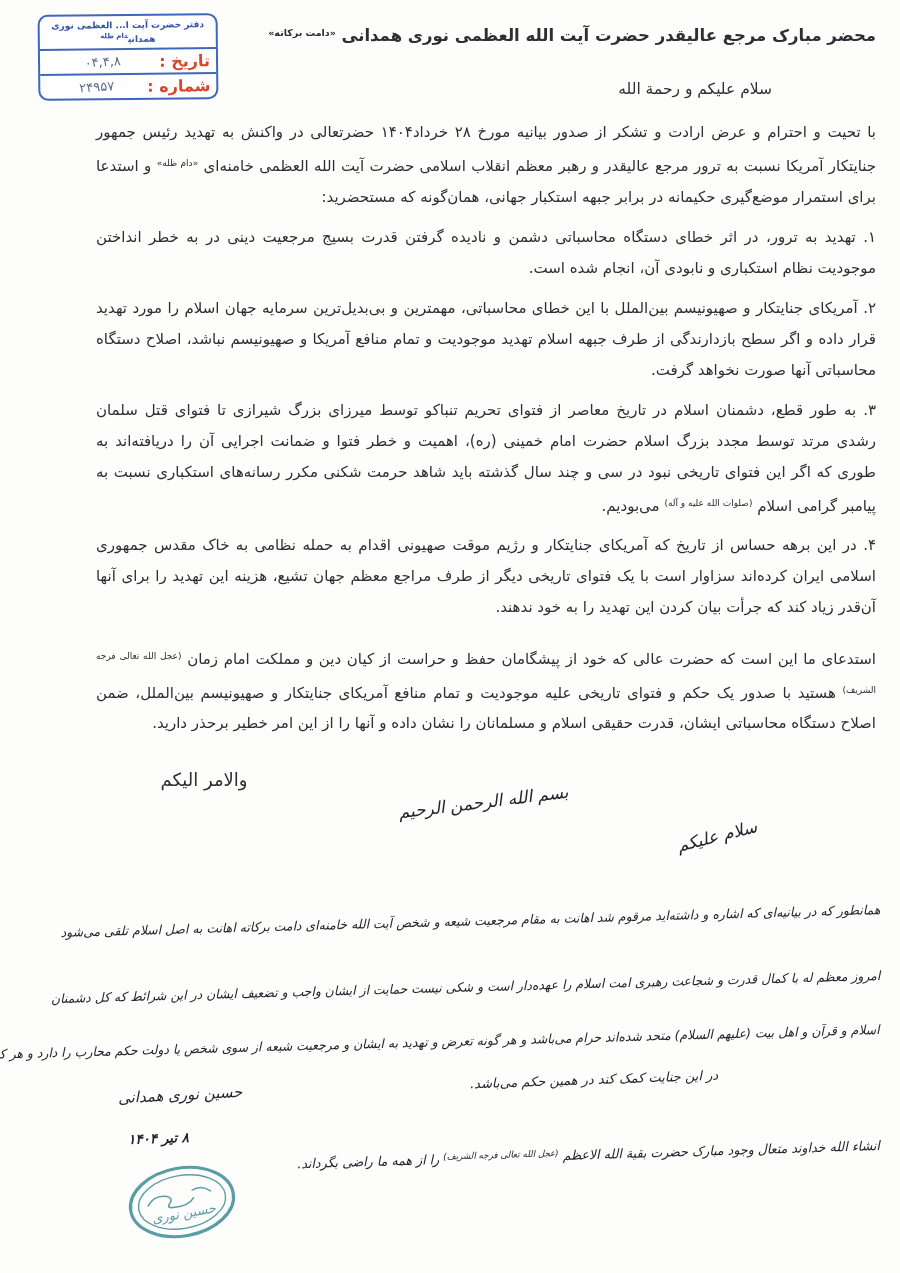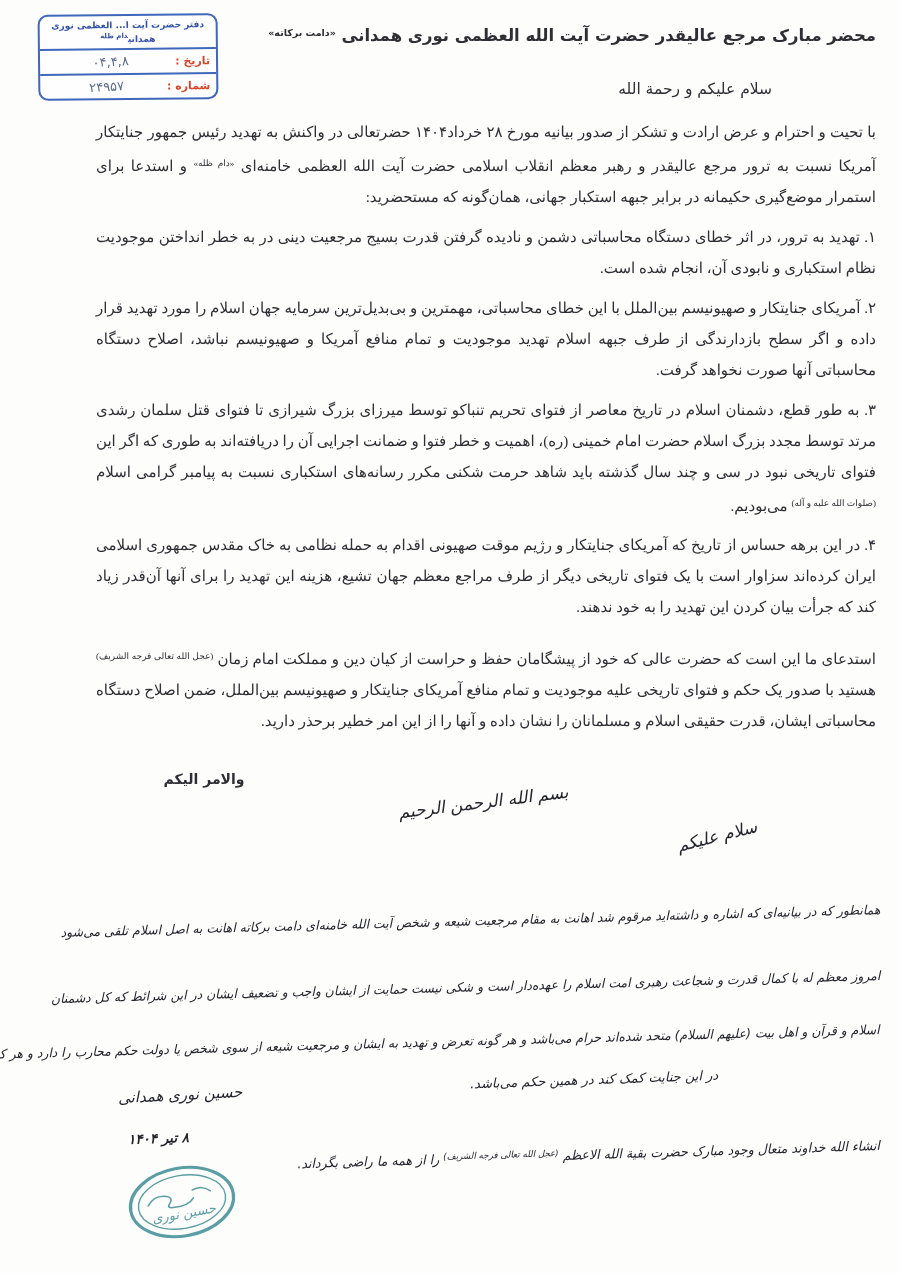--- a/index.html
+++ b/index.html
@@ -9,38 +9,38 @@
 
   
   .stamp{position:absolute;top:14px;left:38px;width:176px;
          border:2.5px solid #3f67bb;border-radius:10px;
          transform:rotate(-.6deg);background:rgba(255,255,255,.6);}
   .stamp-office{color:#3352a8;font-weight:bold;font-size:9px;line-height:1.3;
                 text-align:center;padding:4px 4px 3px;direction:rtl;}
   .stamp-office .tiny{font-size:7px;vertical-align:4px;}
   .stamp-row{display:flex;align-items:center;direction:rtl;
              border-top:2px solid #3f67bb;height:23px;padding:0 6px;}
-  .stamp-label{color:#d8472b;font-size:11px;font-weight:bold;white-space:nowrap;}
+  .stamp-label{color:#d8472b;font-size:16px;font-weight:bold;white-space:nowrap;}
   .stamp-value{flex:1;text-align:center;color:#5d6c8c;font-size:13px;
                transform:rotate(-3deg);letter-spacing:2px;}
 
   
   .title{position:absolute;top:26px;right:24px;direction:rtl;text-align:center;
          font-size:16.5px;font-weight:bold;white-space:nowrap;}
   .title .hon{font-size:9.5px;vertical-align:5px;}
   .salutation{position:absolute;top:80px;right:128px;direction:rtl;
               font-size:15.5px;font-weight:normal;}
   .body-text{position:absolute;top:117px;right:24px;left:96px;direction:rtl;
              text-align:justify;font-size:15px;line-height:31px;color:#2e2e34;}
-  .body-text p{margin:0 0 9px;font-family:Liberation Serif, serif;}
+  .body-text p{margin:0 0 9px;}
   .body-text p.closing{margin:18px 0 18px;}
   .sup{font-size:9px;vertical-align:4.5px;}
 
   .signoff{position:absolute;left:120px;top:764px;width:168px;text-align:center;
-           direction:rtl;font-size:14px;line-height:31px;font-weight:bold;}
+           direction:rtl;font-size:18px;line-height:31px;}
 
   
   .hand{font-style:italic;color:#23242c;direction:rtl;white-space:nowrap;}
   .basmala{position:absolute;left:398px;top:792px;font-size:17px;
            transform:rotate(-7deg);}
   .salam{position:absolute;left:676px;top:826px;font-size:17px;
          transform:rotate(-14deg);}
   .hline{position:absolute;right:20px;font-size:12.8px;
          transform:rotate(-1.6deg) scaleX(.97);transform-origin:100% 50%;}
   .hline1{top:902px;}

